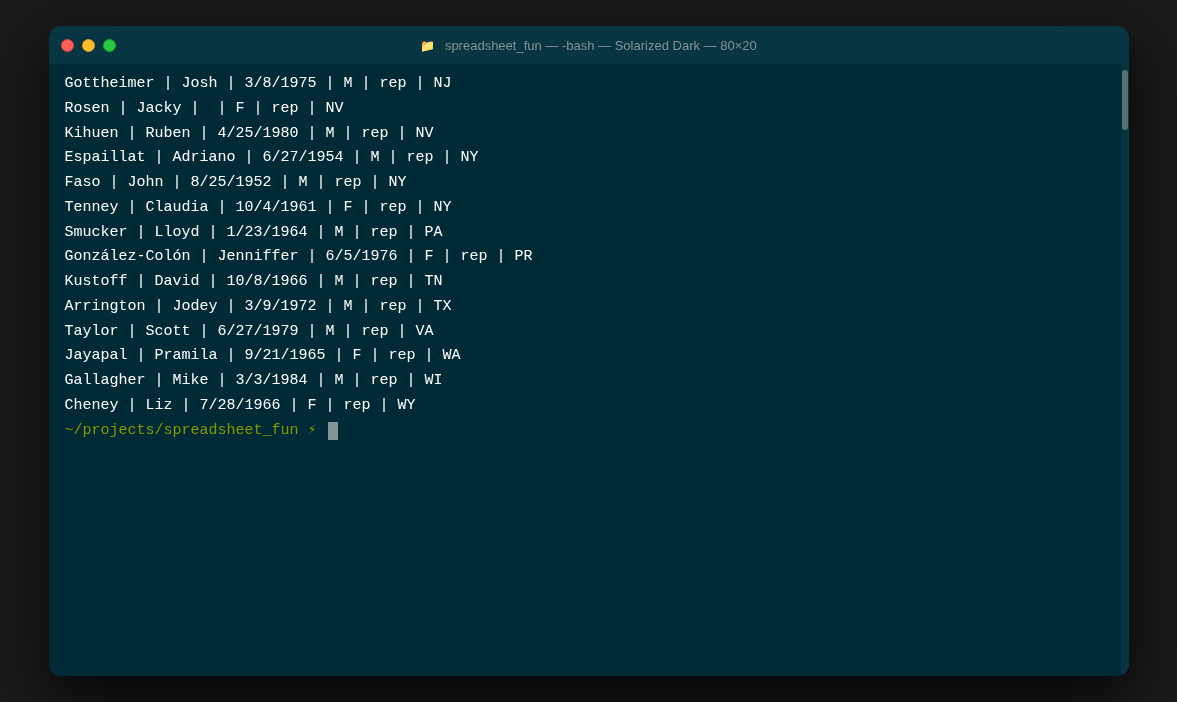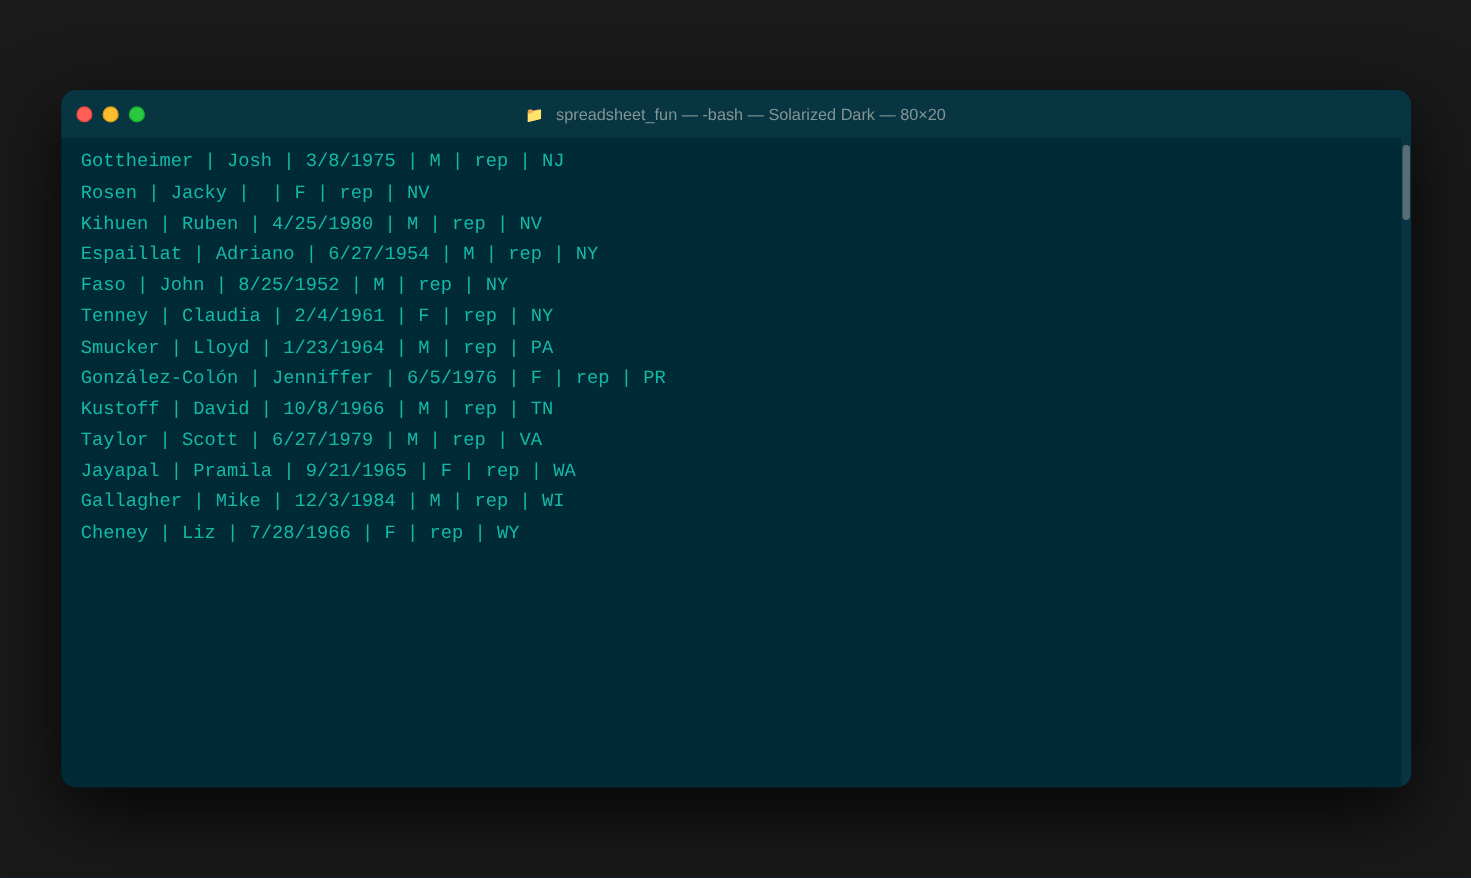--- a/index.html
+++ b/index.html
@@ -13,21 +13,21 @@
       display: flex;
       justify-content: center;
       align-items: center;
       width: 1177px;
       height: 702px;
       font-family: 'Courier New', Courier, monospace;
     }
 
     .window {
       width: 1080px;
-      height: 558px;
+      height: 650px;
       border-radius: 12px;
       overflow: hidden;
       box-shadow: 0 20px 60px rgba(0,0,0,0.8);
       display: flex;
       flex-direction: column;
       background: #002b36;
     }
 
     .titlebar {
       background: #073642;
@@ -91,21 +91,21 @@
 
     .terminal-content {
       flex: 1;
       padding: 8px 16px;
       overflow: hidden;
       display: flex;
       flex-direction: column;
     }
 
     .terminal-line {
-      color: #14b8a6;
+      color: #ffffff;
       font-size: 15px;
       line-height: 1.65;
       white-space: pre;
       font-family: 'Courier New', Courier, monospace;
     }
 
     .prompt-line {
       color: #859900;
       font-size: 15px;
       line-height: 1.65;
@@ -158,26 +158,28 @@
   </div>
 
   <div class="scrollbar-area">
     <div class="terminal-content">
 
     <div class="terminal-line">Gottheimer | Josh | 3/8/1975 | M | rep | NJ</div>
         <div class="terminal-line">Rosen | Jacky |  | F | rep | NV</div>
         <div class="terminal-line">Kihuen | Ruben | 4/25/1980 | M | rep | NV</div>
         <div class="terminal-line">Espaillat | Adriano | 6/27/1954 | M | rep | NY</div>
         <div class="terminal-line">Faso | John | 8/25/1952 | M | rep | NY</div>
-        <div class="terminal-line">Tenney | Claudia | 2/4/1961 | F | rep | NY</div>
+        <div class="terminal-line">Tenney | Claudia | 10/4/1961 | F | rep | NY</div>
         <div class="terminal-line">Smucker | Lloyd | 1/23/1964 | M | rep | PA</div>
         <div class="terminal-line">González-Colón | Jenniffer | 6/5/1976 | F | rep | PR</div>
         <div class="terminal-line">Kustoff | David | 10/8/1966 | M | rep | TN</div>
+        <div class="terminal-line">Arrington | Jodey | 3/9/1972 | M | rep | TX</div>
         <div class="terminal-line">Taylor | Scott | 6/27/1979 | M | rep | VA</div>
         <div class="terminal-line">Jayapal | Pramila | 9/21/1965 | F | rep | WA</div>
-        <div class="terminal-line">Gallagher | Mike | 12/3/1984 | M | rep | WI</div>
+        <div class="terminal-line">Gallagher | Mike | 3/3/1984 | M | rep | WI</div>
         <div class="terminal-line">Cheney | Liz | 7/28/1966 | F | rep | WY</div>
+        <div class="prompt-line">~/projects/spreadsheet_fun ⚡ <span class="cursor"></span></div>
       </div>
     <div class="scrollbar">
       <div class="scrollbar-thumb"></div>
     </div>
   </div>
 </div>
 
 </body></html>

